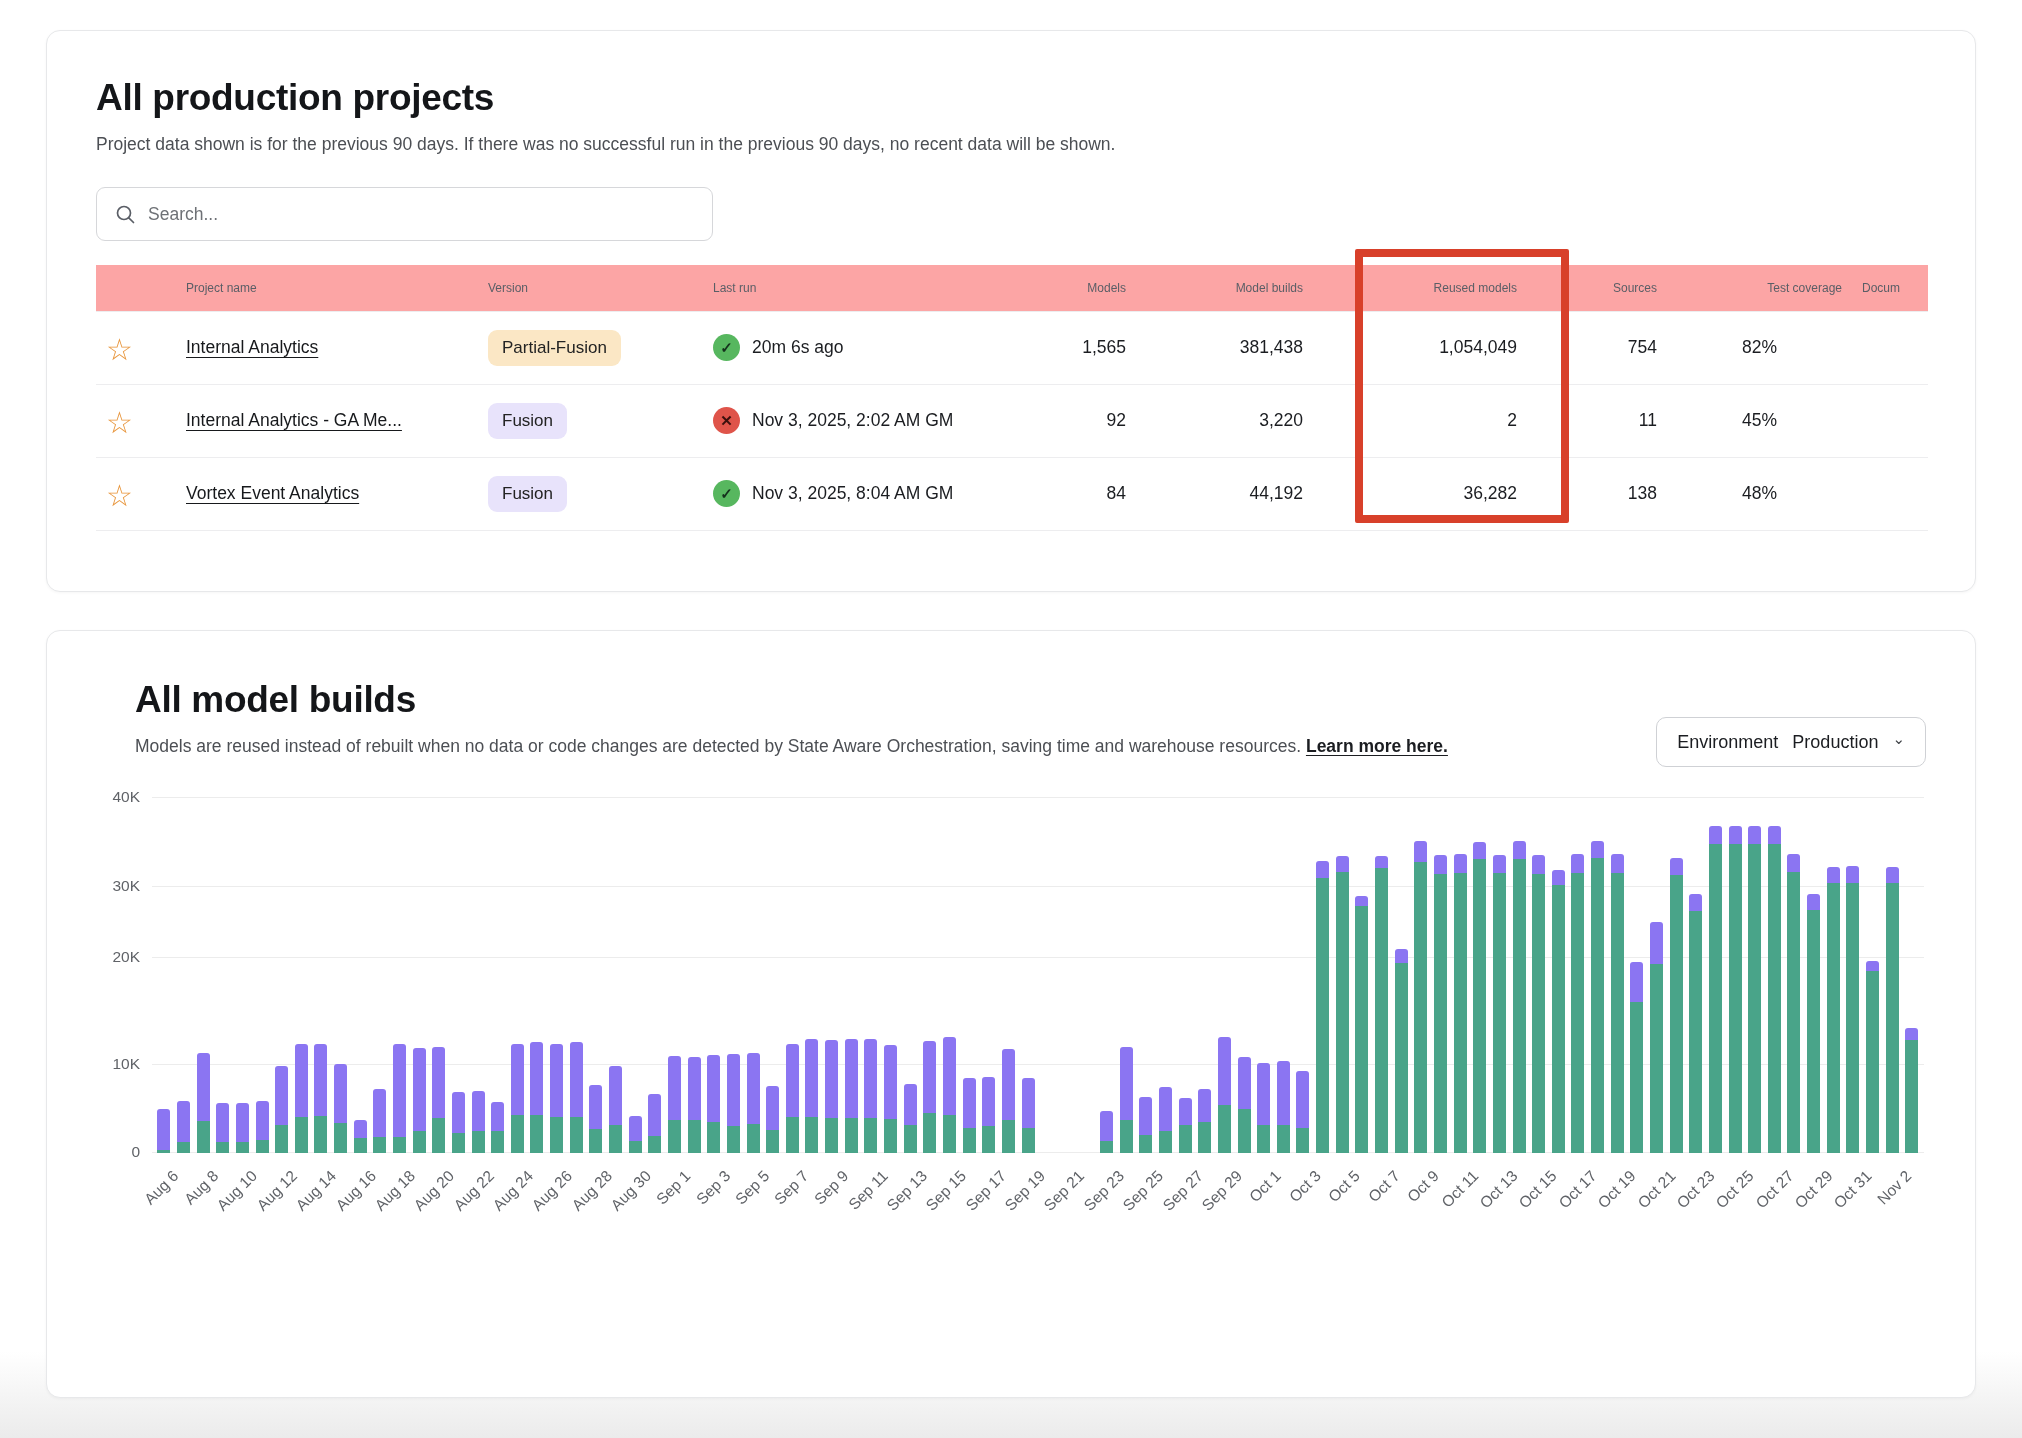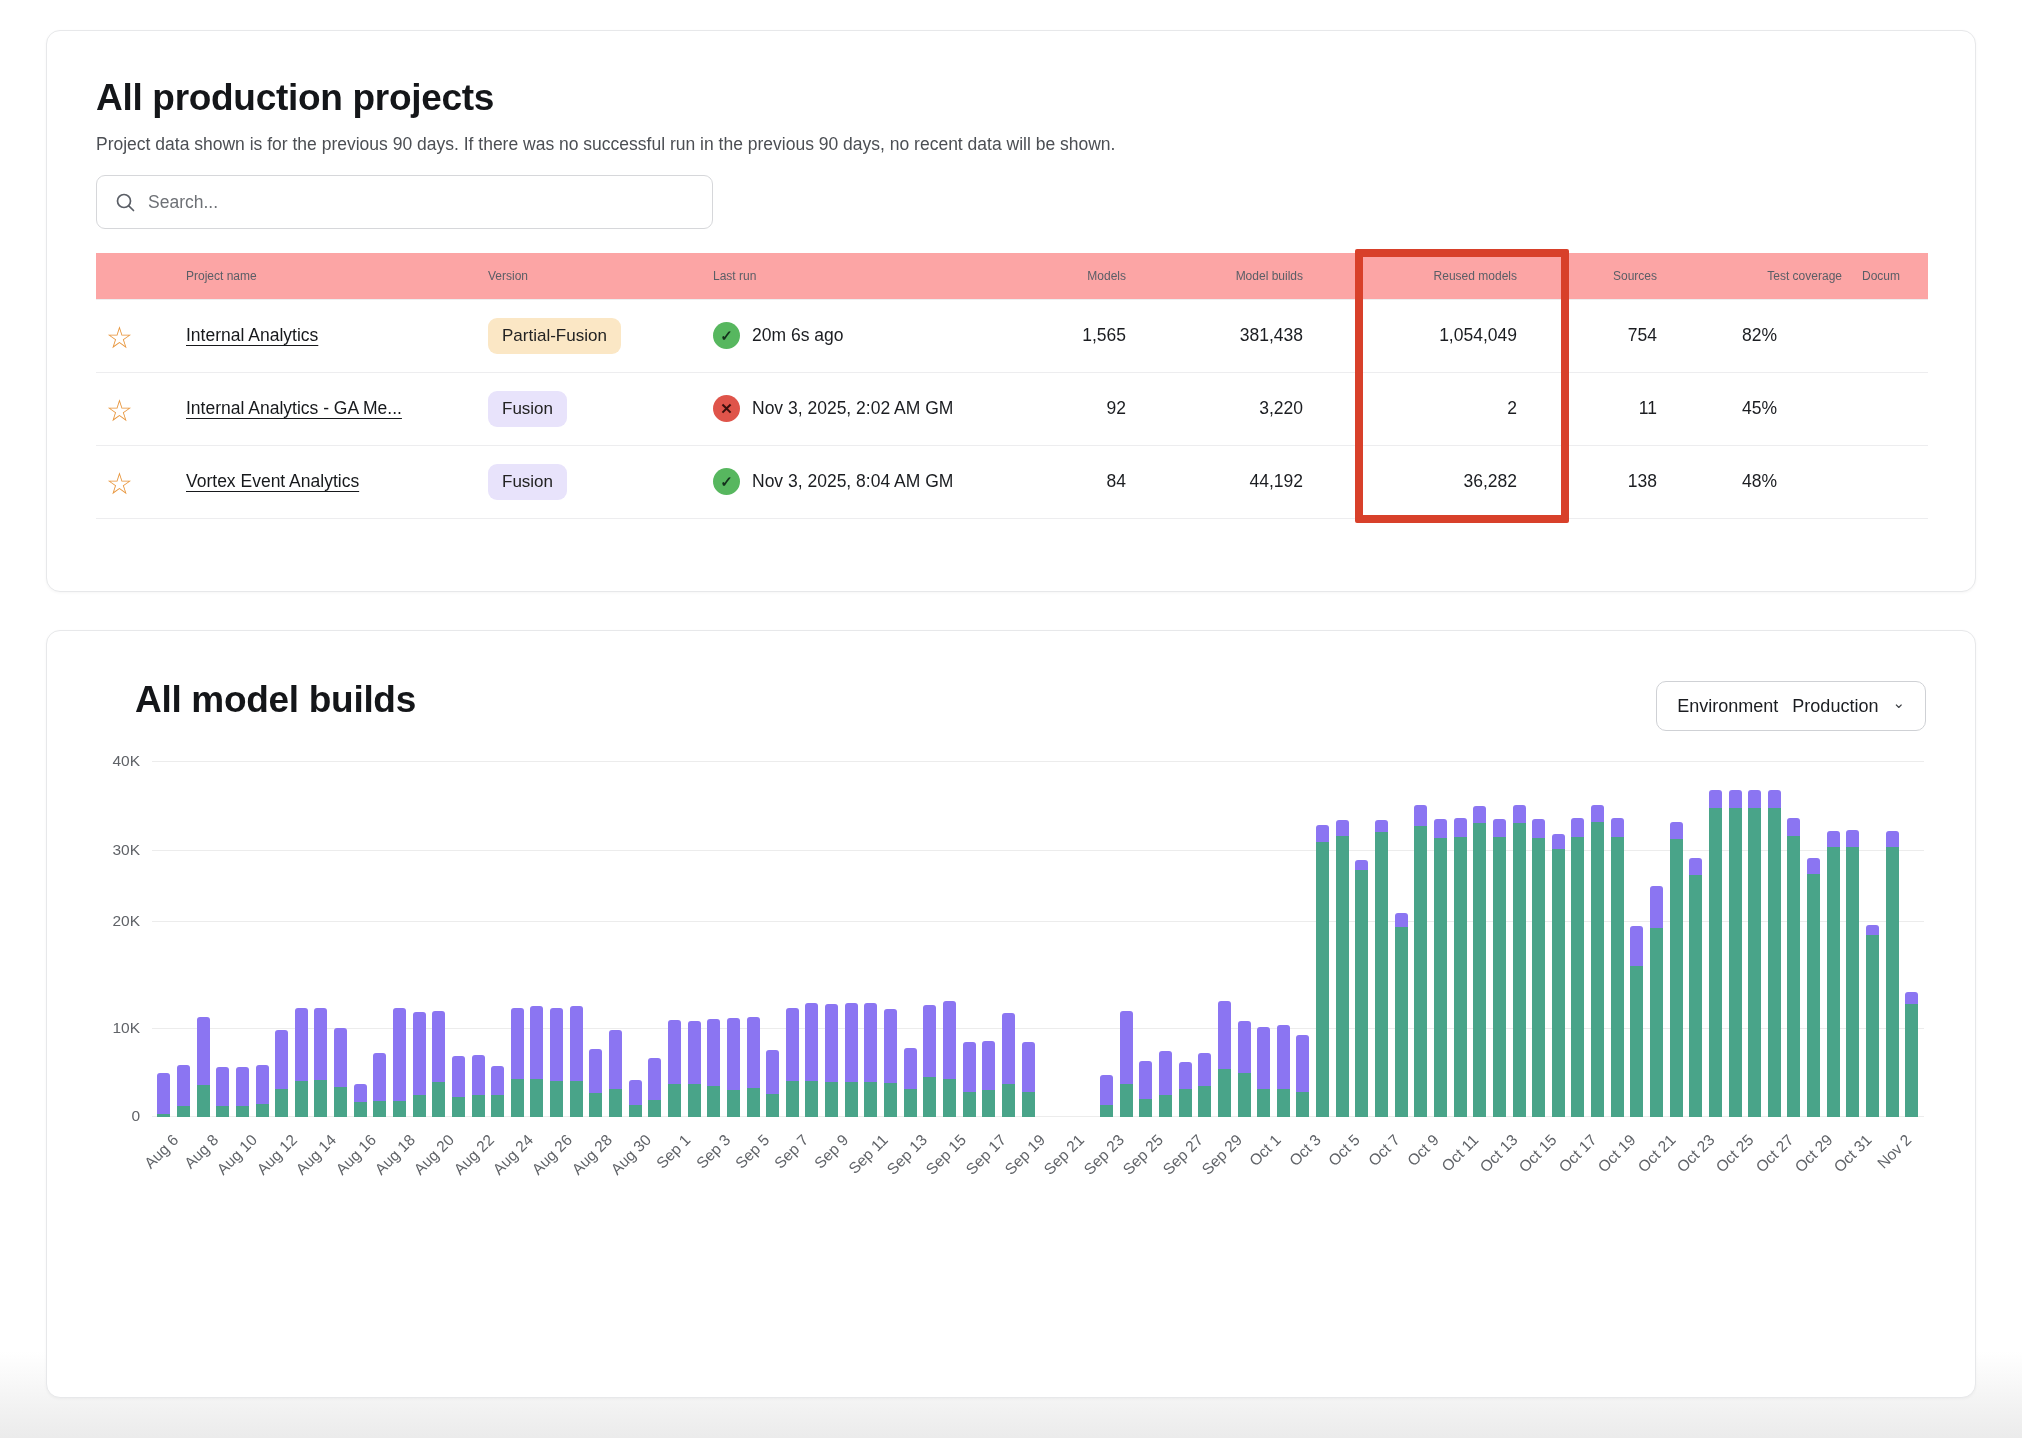--- a/index.html
+++ b/index.html
@@ -19,21 +19,21 @@
     position:relative;
   }
   #projects-card { margin-top:30px; padding:46px 49px 50px; height:562px; }
   #builds-card   { margin-top:38px; padding:48px 49px 54px; height:768px; }
 
   .card-title { font-size:37px; font-weight:700; letter-spacing:-0.3px; color:#141619; }
   .card-subtitle { font-size:17.5px; color:#4c4f54; margin-top:15px; }
 
   
   .search-box {
-    margin-top:20px; width:617px; height:54px;
+    margin-top:32px; width:617px; height:54px;
     border:1px solid #d6d7da; border-radius:9px;
     display:flex; align-items:center; padding:13px 18px; gap:12px;
     background:#fff;
   }
   .search-box svg { flex:0 0 auto; }
   .search-box input {
     border:none; outline:none; font-size:17.5px; color:#17191c; flex:1;
     font-family:"Liberation Sans", sans-serif; background:transparent;
   }
   .search-box input::placeholder { color:#6e7176; }
@@ -206,20 +206,24 @@
     </tbody>
   </table>
 
   <div class="highlight-box"></div>
 </div>
 
 <div class="card" id="builds-card">
   <div class="builds-head">
     <div class="builds-head-left">
       <div class="card-title">All model builds</div>
+      <div class="card-subtitle">
+        <span>Models are reused instead of rebuilt when no data or code changes are detected by State Aware Orchestration, saving time and warehouse resources.</span>
+        <span class="learn-link">Learn more here.</span>
+      </div>
     </div>
     <div class="env-select">
       <span>Environment</span>
       <span>Production</span>
       <span class="env-caret">⌄</span>
     </div>
   </div>
 
 
   <div class="chart">

